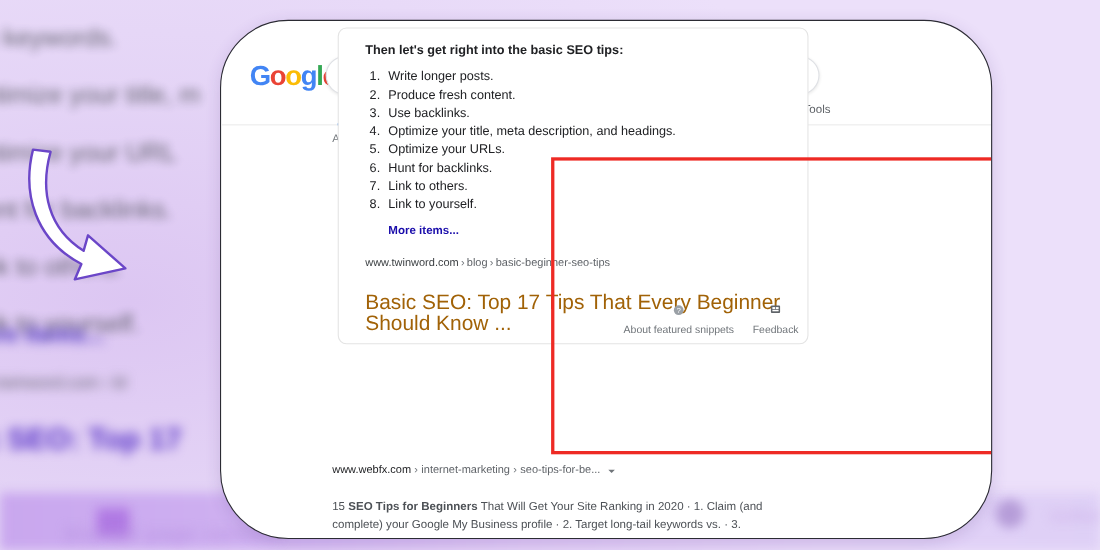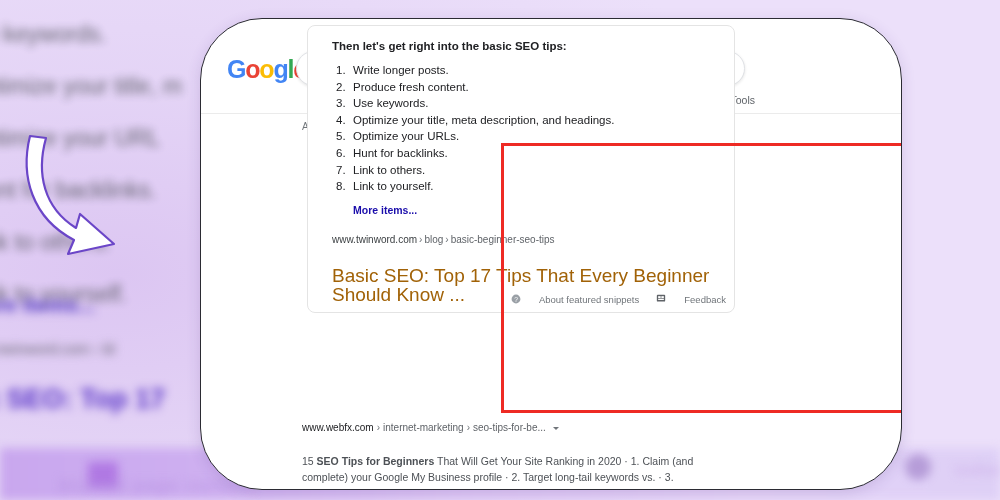--- a/index.html
+++ b/index.html
@@ -322,25 +322,26 @@
     position: absolute;
     right: 8px;
     bottom: 6px;
     display: flex;
     align-items: center;
     gap: 17px;
   }
   .snip-foot-item {
     display: flex;
     align-items: center;
-    gap: 18px;
+    gap: 5px;
     font-size: 9.5px;
     color: #70757a;
     cursor: pointer;
     white-space: nowrap;
+    flex-direction: column;
   }
 
   
   .result {
     position: absolute;
     left: 101px;
     top: 402px;
     width: 430px;
   }
   .res-url {
@@ -526,21 +527,21 @@
         <li>
             <span class="li-num">1.</span>
             <span>Write longer posts.</span>
           </li>
         <li>
             <span class="li-num">2.</span>
             <span>Produce fresh content.</span>
           </li>
         <li>
             <span class="li-num">3.</span>
-            <span>Use keywords.</span>
+            <span>Use backlinks.</span>
           </li>
         <li>
             <span class="li-num">4.</span>
             <span>Optimize your title, meta description, and headings.</span>
           </li>
         <li>
             <span class="li-num">5.</span>
             <span>Optimize your URLs.</span>
           </li>
         <li>

